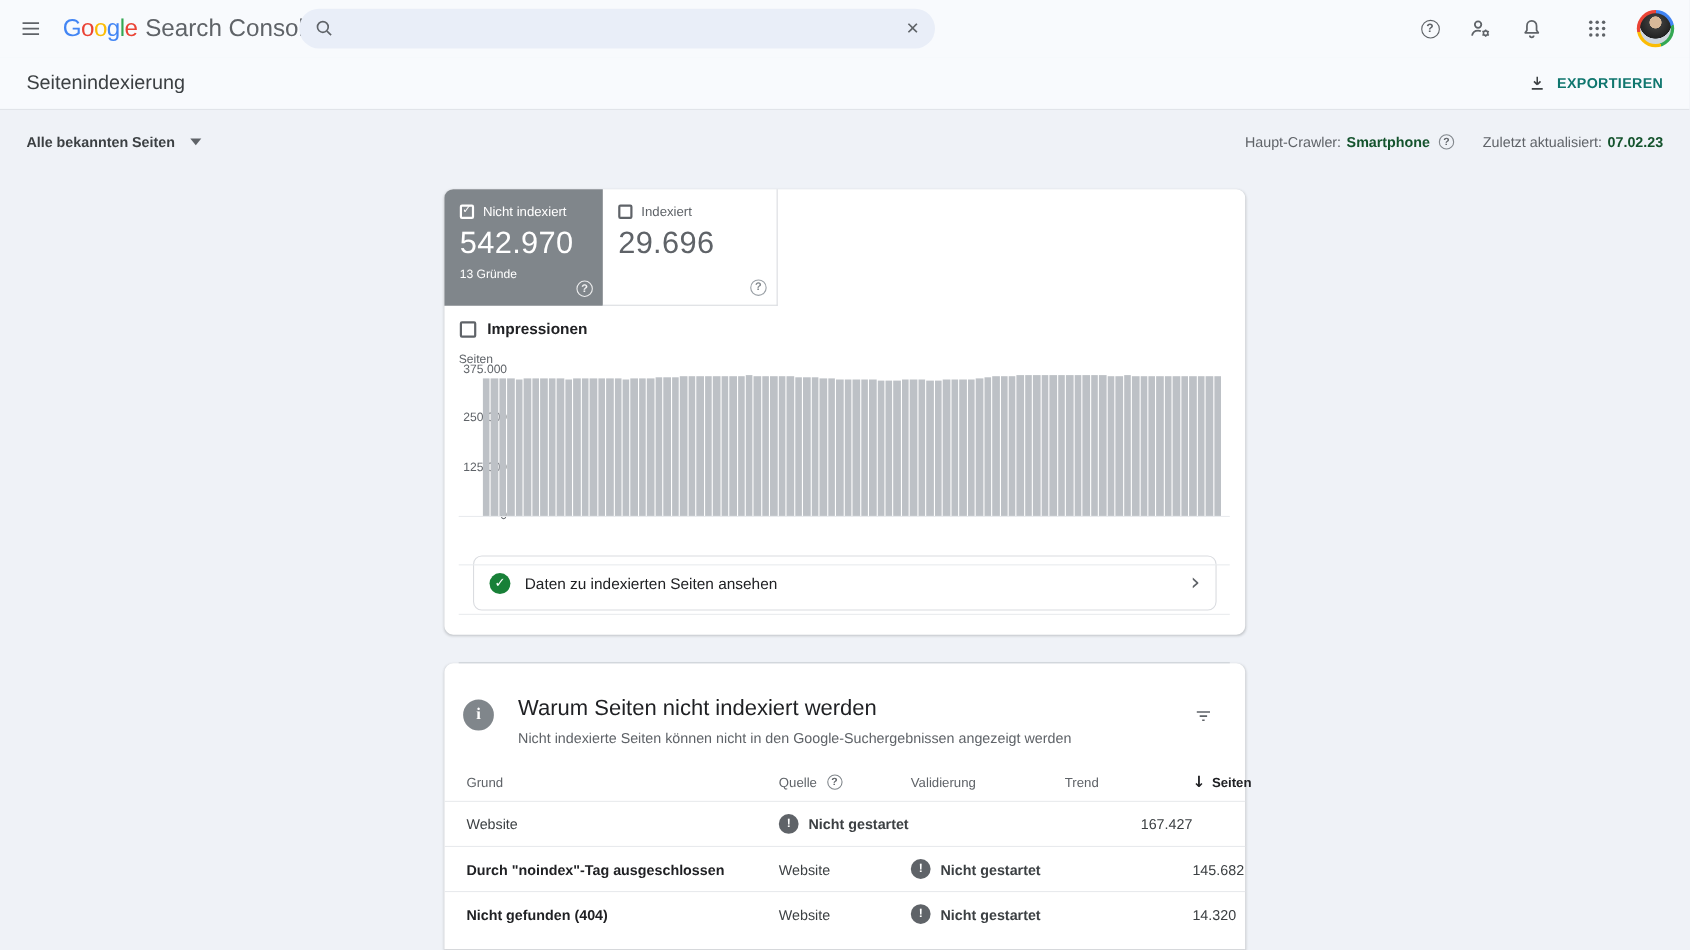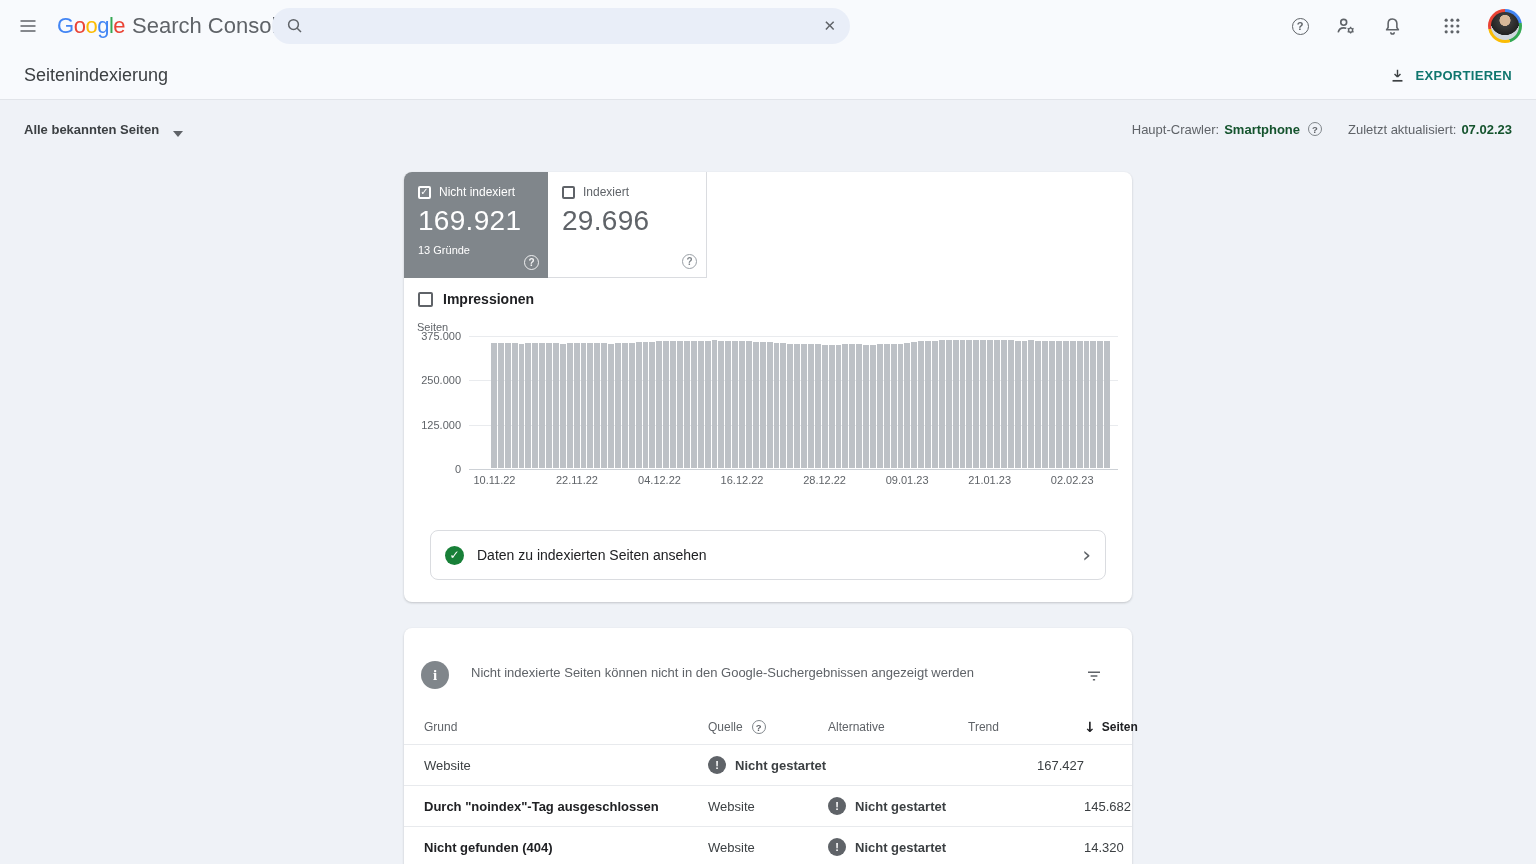--- a/index.html
+++ b/index.html
@@ -32,21 +32,21 @@
   
   .titlebar { height:48px; background:#f8fafd; border-bottom:1px solid #e1e4e9;
     display:flex; align-items:center; padding:0 24px; }
   .page-title { font-size:18px; color:#3c4043; font-weight:400; }
   .export-btn { margin-left:auto; display:flex; align-items:center; gap:10px; border:none;
     background:transparent; color:#0f766e; font-size:13px; font-weight:700; letter-spacing:.3px;
     cursor:pointer; font-family:inherit; }
 
   
   .filterbar { height:58px; display:flex; align-items:center; padding:0 24px; font-size:13px; }
-  .scope-btn { display:flex; align-items:flex-end; gap:14px; border:none; background:transparent;
+  .scope-btn { display:flex; align-items:center; gap:14px; border:none; background:transparent;
     font-size:13px; font-weight:700; color:#3c4043; cursor:pointer; font-family:inherit; }
   .caret-down { width:0; height:0; border-left:5px solid transparent; border-right:5px solid transparent;
     border-top:6px solid #5f6368; }
   .filter-right { margin-left:auto; display:flex; align-items:center; gap:26px; color:#5f6368; }
   .filter-item { display:flex; align-items:center; gap:5px; }
   .filter-item b { color:#14532d; font-weight:700; }
   .mini-q { border:1px solid #80868b; color:#5f6368; border-radius:50%; width:14px; height:14px;
     display:flex; align-items:center; justify-content:center; font-size:9.5px; font-weight:700; margin-left:3px; }
 
   
@@ -73,21 +73,21 @@
   .card-help.gray { border-color:#9aa0a6; color:#80868b; }
 
   
   .impress-row { display:flex; align-items:center; gap:10px; margin:13px 0 0 14px; cursor:pointer;font-weight:bold; }
   .impress-box { width:15px; height:15px; border:2px solid #5f6368; border-radius:2px; background:#fff; }
   .impress-label { font-size:14px; color:#202124; }
 
   
   .chart-wrap { margin:14px 14px 0 13px; }
   .axis-title { font-size:11px; color:#5f6368; margin-bottom:3px; }
-  .chart-grid { display:flex; }
+  .chart-grid { display:flex;flex-direction:column; }
   .ylabels { width:44px; position:relative; height:133px; margin-right:8px; flex:none; }
   .ylabels span { position:absolute; right:0; transform:translateY(-50%); font-size:11px; color:#5f6368; }
   .plot { position:relative; flex:1; height:133px; }
   .gridline { position:absolute; left:0; right:0; height:1px; background:#e9ebee; }
   .gridline.base { background:#cdd1d6; }
   .bars { position:absolute; left:22px; right:8px; bottom:1px; top:0; display:flex;
     align-items:flex-end; gap:1px; }
   .bar { flex:1; background:#bdc1c6; }
   .xlabels { position:relative; height:20px; margin-top:5px; }
   .xlabels span { position:absolute; top:0; transform:translateX(-50%); font-size:11px; color:#5f6368; white-space:nowrap; }
@@ -216,21 +216,21 @@
   </div>
 </div>
 
 <div class="panel panel-1">
   <div class="cards-row">
     <div class="card card-notindexed">
       <div class="card-label-row">
         <span class="cb">✓</span>
         <span>Nicht indexiert</span>
       </div>
-      <div class="card-value">169.921</div>
+      <div class="card-value">542.970</div>
       <div class="card-sub">13 Gründe</div>
       <span class="circle-glyph card-help">?</span>
     </div>
     <div class="card card-indexed">
       <div class="card-label-row">
         <span class="cb cb-dark"></span>
         <span>Indexiert</span>
       </div>
       <div class="card-value">29.696</div>
       <span class="circle-glyph card-help gray">?</span>
@@ -343,63 +343,51 @@
             <div class="bar" style="height: 127px;"></div>
             <div class="bar" style="height: 126.6px;"></div>
             <div class="bar" style="height: 127px;"></div>
             <div class="bar" style="height: 126.6px;"></div>
             <div class="bar" style="height: 127px;"></div>
             <div class="bar" style="height: 126.6px;"></div>
             <div class="bar" style="height: 127px;"></div>
           </div>
       </div>
     </div>
-    <div class="chart-grid">
-      <div class="ylabels" style="height:0;"></div>
-      <div class="xlabels" id="xlabels" style="flex:1;">
-          <span style="left: 25.4389px;">10.11.22</span>
-          <span style="left: 107.972px;">22.11.22</span>
-          <span style="left: 190.506px;">04.12.22</span>
-          <span style="left: 273.039px;">16.12.22</span>
-          <span style="left: 355.572px;">28.12.22</span>
-          <span style="left: 438.106px;">09.01.23</span>
-          <span style="left: 520.639px;">21.01.23</span>
-          <span style="left: 603.172px;">02.02.23</span>
-        </div>
-    </div>
   </div>
 
   <div class="link-row">
     <span class="check-circle">✓</span>
     <span class="link-label">Daten zu indexierten Seiten ansehen</span>
     <span class="chev">›</span>
   </div>
 </div>
 
 <div class="panel panel-2">
   <div class="section-head">
     <span class="info-circle">i</span>
     <div class="section-titles">
+      <div class="section-title">Warum Seiten nicht indexiert werden</div>
       <div class="section-sub">Nicht indexierte Seiten können nicht in den Google-Suchergebnissen angezeigt werden</div>
     </div>
     <button class="filter-icon-btn">
       <svg width="18" height="18" viewBox="0 0 24 24">
         <path d="M4 7h16M7.5 12h9M10.5 17h3" stroke="#5f6368" stroke-width="2" fill="none"></path>
       </svg>
     </button>
   </div>
 
   <div class="rtable">
     <div class="trow thead">
       <span class="col-grund">Grund</span>
       <span class="col-quelle">
         <span>Quelle</span>
         <span class="mini-q">?</span>
       </span>
-      <span>Alternative</span>
+      <span>Validierung</span>
       <span>Trend</span>
       <span class="col-seiten">
         <span class="sort-arrow">↓</span>
         <span>Seiten</span>
       </span>
     </div>
 
     <div class="trow">
       <span>Website</span>
       <span class="col-valid">

